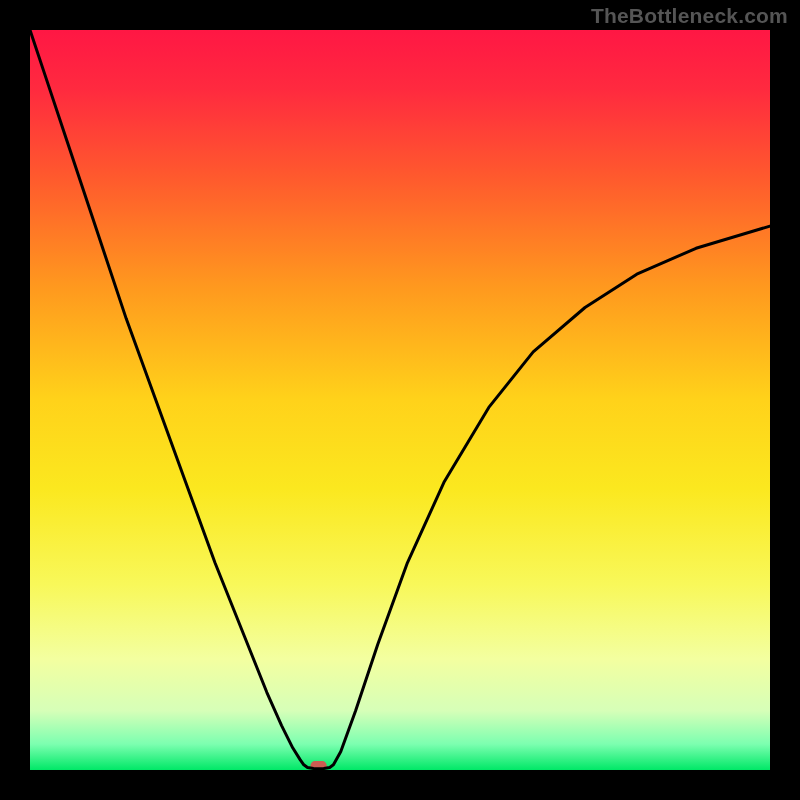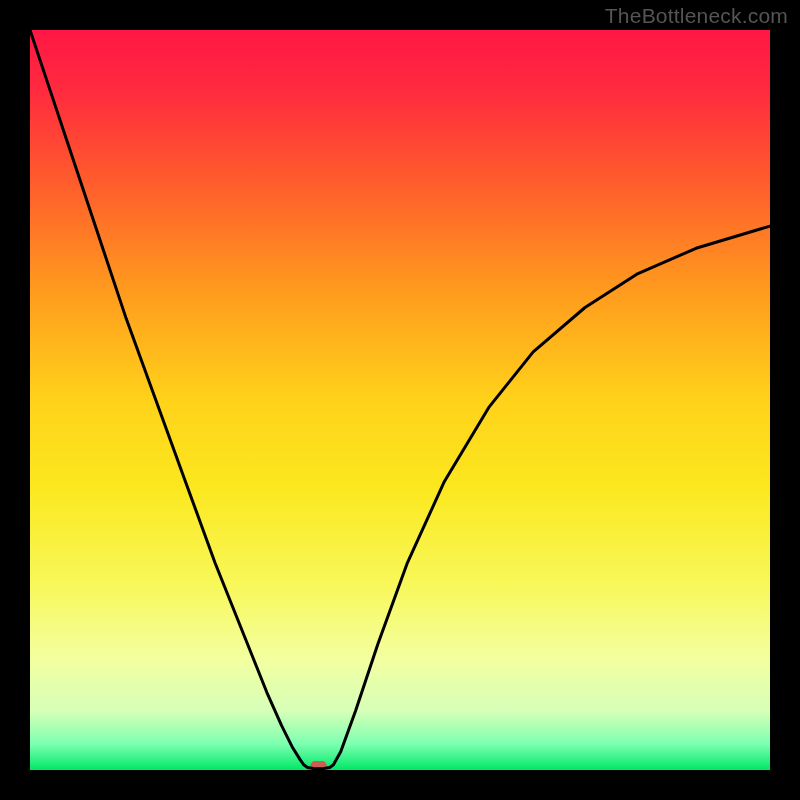--- a/index.html
+++ b/index.html
@@ -15,21 +15,21 @@
     position: relative;
     width: 800px;
     height: 800px;
   }
   .watermark {
     position: absolute;
     top: 4px;
     right: 12px;
     color: #555555;
     font-size: 21px;
-    font-weight: 400;
+    font-weight: 700;
     letter-spacing: 0.2px;
     z-index: 10;
   }
   svg.chart {
     position: absolute;
     left: 0;
     top: 0;
   }
 </style>
 </head>

